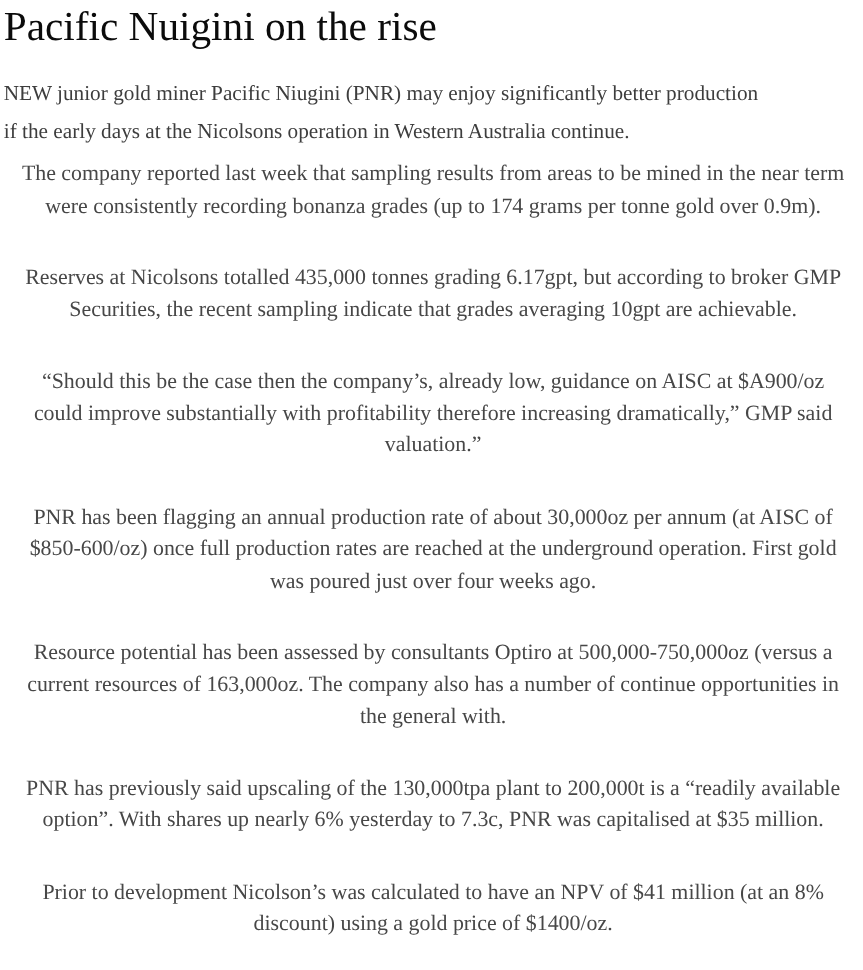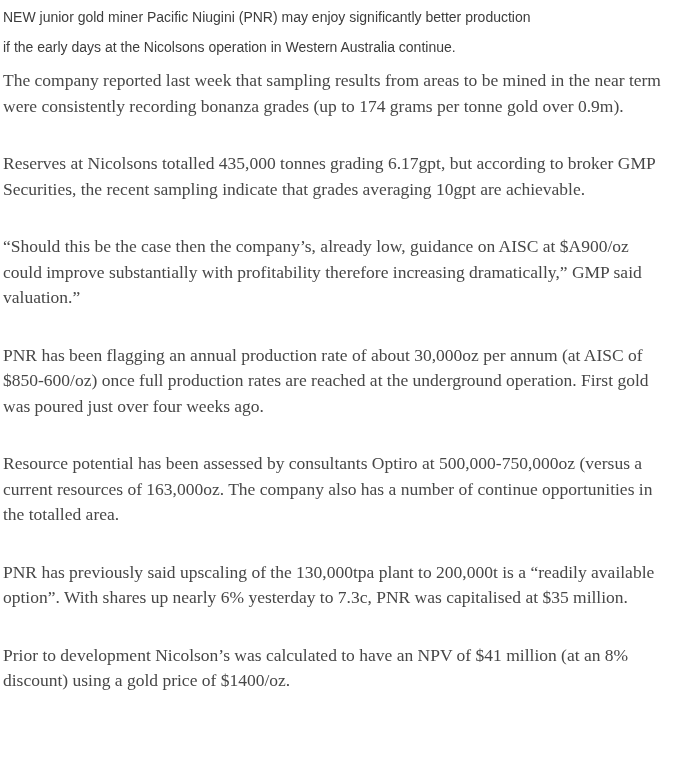--- a/index.html
+++ b/index.html
@@ -22,42 +22,44 @@
     margin: 0 0 18px 0;
     font-family: "Liberation Serif", serif;
     font-weight: normal;
     font-size: 33px;
     line-height: 40px;
     color: var(--heading);
     white-space: nowrap;
   }
   .lead {
     margin: 0 0 6px 0;
-    font-family: Liberation Sans, sans-serif;
-    font-size: 14px;
+    font-family: Liberation Serif, serif;
+    font-size: 17px;
     line-height: 30px;
     color: var(--lead);
   }
   .para {
     margin: 0 0 32px 0;
     font-family: "Liberation Serif", serif;
     font-size: 17.5px;
     line-height: 25.5px;
     color: var(--body);
+    text-align: center;
   }
   .para:last-child { margin-bottom: 0; margin-top: 32px; }
   .lead .line, .para .line {
     white-space: nowrap;
   }
 </style>
 </head>
 <body>
 
 <main class="article">
 
+  <h1 class="article-title">Pacific Nuigini on the rise</h1>
 
   <section class="lead">
     <div class="line">NEW junior gold miner Pacific Niugini (PNR) may enjoy significantly better production</div>
     <div class="line">if the early days at the Nicolsons operation in Western Australia continue.</div>
   </section>
 
   <section class="para">
     <div class="line">The company reported last week that sampling results from areas to be mined in the near term</div>
     <div class="line">were consistently recording bonanza grades (up to 174 grams per tonne gold over 0.9m).</div>
   </section>
@@ -75,21 +77,21 @@
 
   <section class="para">
     <div class="line">PNR has been flagging an annual production rate of about 30,000oz per annum (at AISC of</div>
     <div class="line">$850-600/oz) once full production rates are reached at the underground operation. First gold</div>
     <div class="line">was poured just over four weeks ago.</div>
   </section>
 
   <section class="para">
     <div class="line">Resource potential has been assessed by consultants Optiro at 500,000-750,000oz (versus a</div>
     <div class="line">current resources of 163,000oz. The company also has a number of continue opportunities in</div>
-    <div class="line">the totalled area.</div>
+    <div class="line">the general with.</div>
   </section>
 
   <section class="para">
     <div class="line">PNR has previously said upscaling of the 130,000tpa plant to 200,000t is a “readily available</div>
     <div class="line">option”. With shares up nearly 6% yesterday to 7.3c, PNR was capitalised at $35 million.</div>
   </section>
 
   <section class="para">
     <div class="line">Prior to development Nicolson’s was calculated to have an NPV of $41 million (at an 8%</div>
     <div class="line">discount) using a gold price of $1400/oz.</div>

